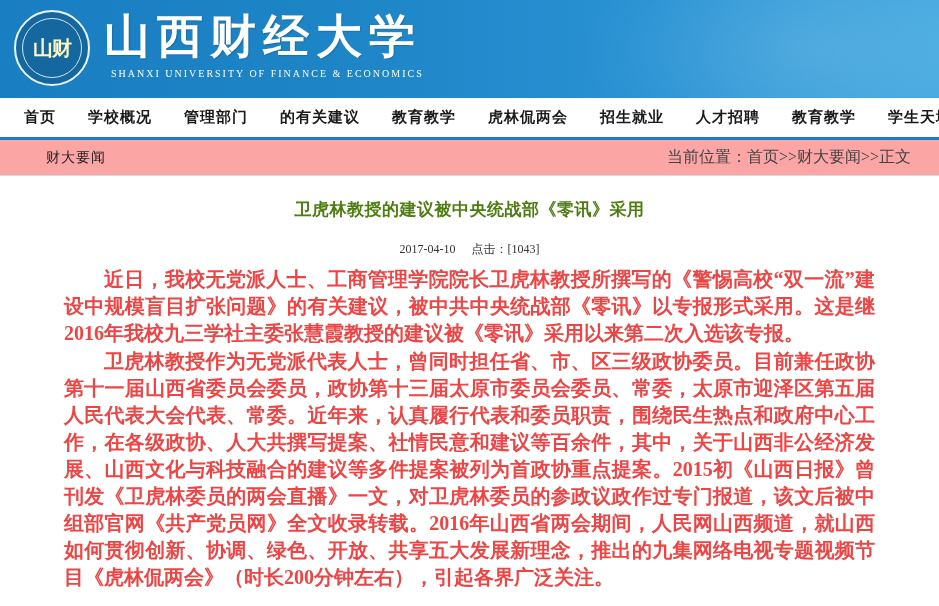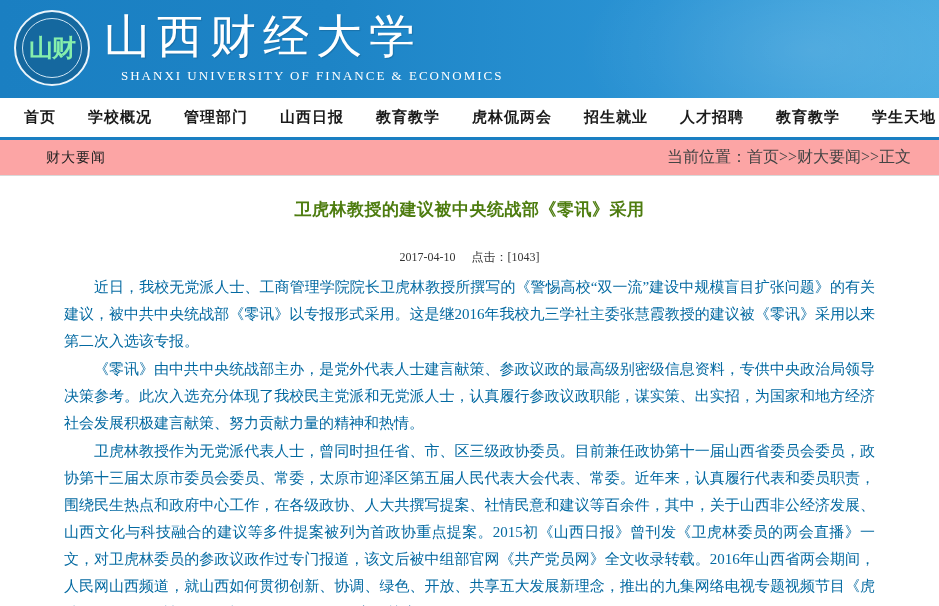--- a/index.html
+++ b/index.html
@@ -53,49 +53,49 @@
     justify-content: center;
   }
   .logo-mark .inner {
     width: 60px;
     height: 60px;
     border-radius: 50%;
     border: 1px solid #cfe6f5;
     display: flex;
     align-items: center;
     justify-content: center;
-    font-size: 24px;
-    color: #86efac;
+    font-size: 20px;
+    color: #fef9c3;
     font-family: "Liberation Serif", serif;
     font-weight: bold;
     letter-spacing: -1px;
     text-align: center;
   }
   .title-block {
     position: absolute;
     left: 104px;
     top: 8px;
   }
   .cn-title {
     font-family: "Liberation Serif", serif;
     font-size: 46px;
-    font-weight: normal;
+    font-weight: bold;
     color: #ffffff;
     letter-spacing: 7px;
     line-height: 58px;
     text-shadow: 1px 1px 1px rgba(0,0,0,0.15);
     white-space: nowrap;
   }
   .en-title {
     font-family: "Liberation Serif", serif;
-    font-size: 13px;
+    font-size: 10px;
     color: #ffffff;
     letter-spacing: 2.0px;
     margin-top: 2px;
-    margin-left: 17px;
+    margin-left: 7px;
     white-space: nowrap;
   }
   
   .navbar {
     width: 939px;
     height: 42px;
     background: #ffffff;
     border-bottom: 3px solid #1a7fc2;
     display: flex;
     align-items: center;
@@ -147,33 +147,34 @@
     font-family: "Liberation Serif", serif;
     color: #4d7c0f;
     letter-spacing: 0.5px;
     margin-top: 6px;
   }
   .article-meta {
     text-align: center;
     font-size: 12px;
     color: #333;
     font-family: "Liberation Serif", serif;
-    margin-top: 28px;
+    margin-top: 20px;
     margin-bottom: 8px;
   }
   .article-meta .meta-sep { display: inline-block; width: 16px; }
   .article-body p {
-    font-size: 15px;
+    font-size: 20px;
     line-height: 27px;
-    color: #0369a1;
+    color: #ef4444;
     font-family: "Liberation Serif", serif;
     margin: 0 0 1px 0;
     text-align: justify;
     text-justify: inter-ideograph;
     text-indent: 2em;
+    font-weight: bold;
   }
 </style>
 </head>
 <body>
 
 <div class="page">
 
   <div class="banner">
     <div class="logo-mark">
       <div class="inner">山财</div>
@@ -181,21 +182,21 @@
     <div class="title-block">
       <div class="cn-title">山西财经大学</div>
       <div class="en-title">SHANXI UNIVERSITY OF FINANCE &amp; ECONOMICS</div>
     </div>
   </div>
 
   <div class="navbar">
     <div class="nav-item">首页</div>
     <div class="nav-item">学校概况</div>
     <div class="nav-item">管理部门</div>
-    <div class="nav-item">山西日报</div>
+    <div class="nav-item">的有关建议</div>
     <div class="nav-item">教育教学</div>
     <div class="nav-item">虎林侃两会</div>
     <div class="nav-item">招生就业</div>
     <div class="nav-item">人才招聘</div>
     <div class="nav-item">教育教学</div>
     <div class="nav-item">学生天地</div>
     <div class="nav-item">信息公开</div>
   </div>
 
   <div class="subbar">
@@ -205,19 +206,18 @@
     </div>
   </div>
 
   <div class="article">
     <div class="article-title">卫虎林教授的建议被中央统战部《零讯》采用</div>
     <div class="article-meta">
       <span>2017-04-10</span><span class="meta-sep"></span><span>点击：[1043]</span>
     </div>
     <div class="article-body">
       <p>近日，我校无党派人士、工商管理学院院长卫虎林教授所撰写的《警惕高校“双一流”建设中规模盲目扩张问题》的有关建议，被中共中央统战部《零讯》以专报形式采用。这是继2016年我校九三学社主委张慧霞教授的建议被《零讯》采用以来第二次入选该专报。</p>
-      <p>《零讯》由中共中央统战部主办，是党外代表人士建言献策、参政议政的最高级别密级信息资料，专供中央政治局领导决策参考。此次入选充分体现了我校民主党派和无党派人士，认真履行参政议政职能，谋实策、出实招，为国家和地方经济社会发展积极建言献策、努力贡献力量的精神和热情。</p>
       <p>卫虎林教授作为无党派代表人士，曾同时担任省、市、区三级政协委员。目前兼任政协第十一届山西省委员会委员，政协第十三届太原市委员会委员、常委，太原市迎泽区第五届人民代表大会代表、常委。近年来，认真履行代表和委员职责，围绕民生热点和政府中心工作，在各级政协、人大共撰写提案、社情民意和建议等百余件，其中，关于山西非公经济发展、山西文化与科技融合的建议等多件提案被列为首政协重点提案。2015初《山西日报》曾刊发《卫虎林委员的两会直播》一文，对卫虎林委员的参政议政作过专门报道，该文后被中组部官网《共产党员网》全文收录转载。2016年山西省两会期间，人民网山西频道，就山西如何贯彻创新、协调、绿色、开放、共享五大发展新理念，推出的九集网络电视专题视频节目《虎林侃两会》（时长200分钟左右），引起各界广泛关注。</p>
 
     </div>
   </div>
 
 </div>
 
 </body></html>

